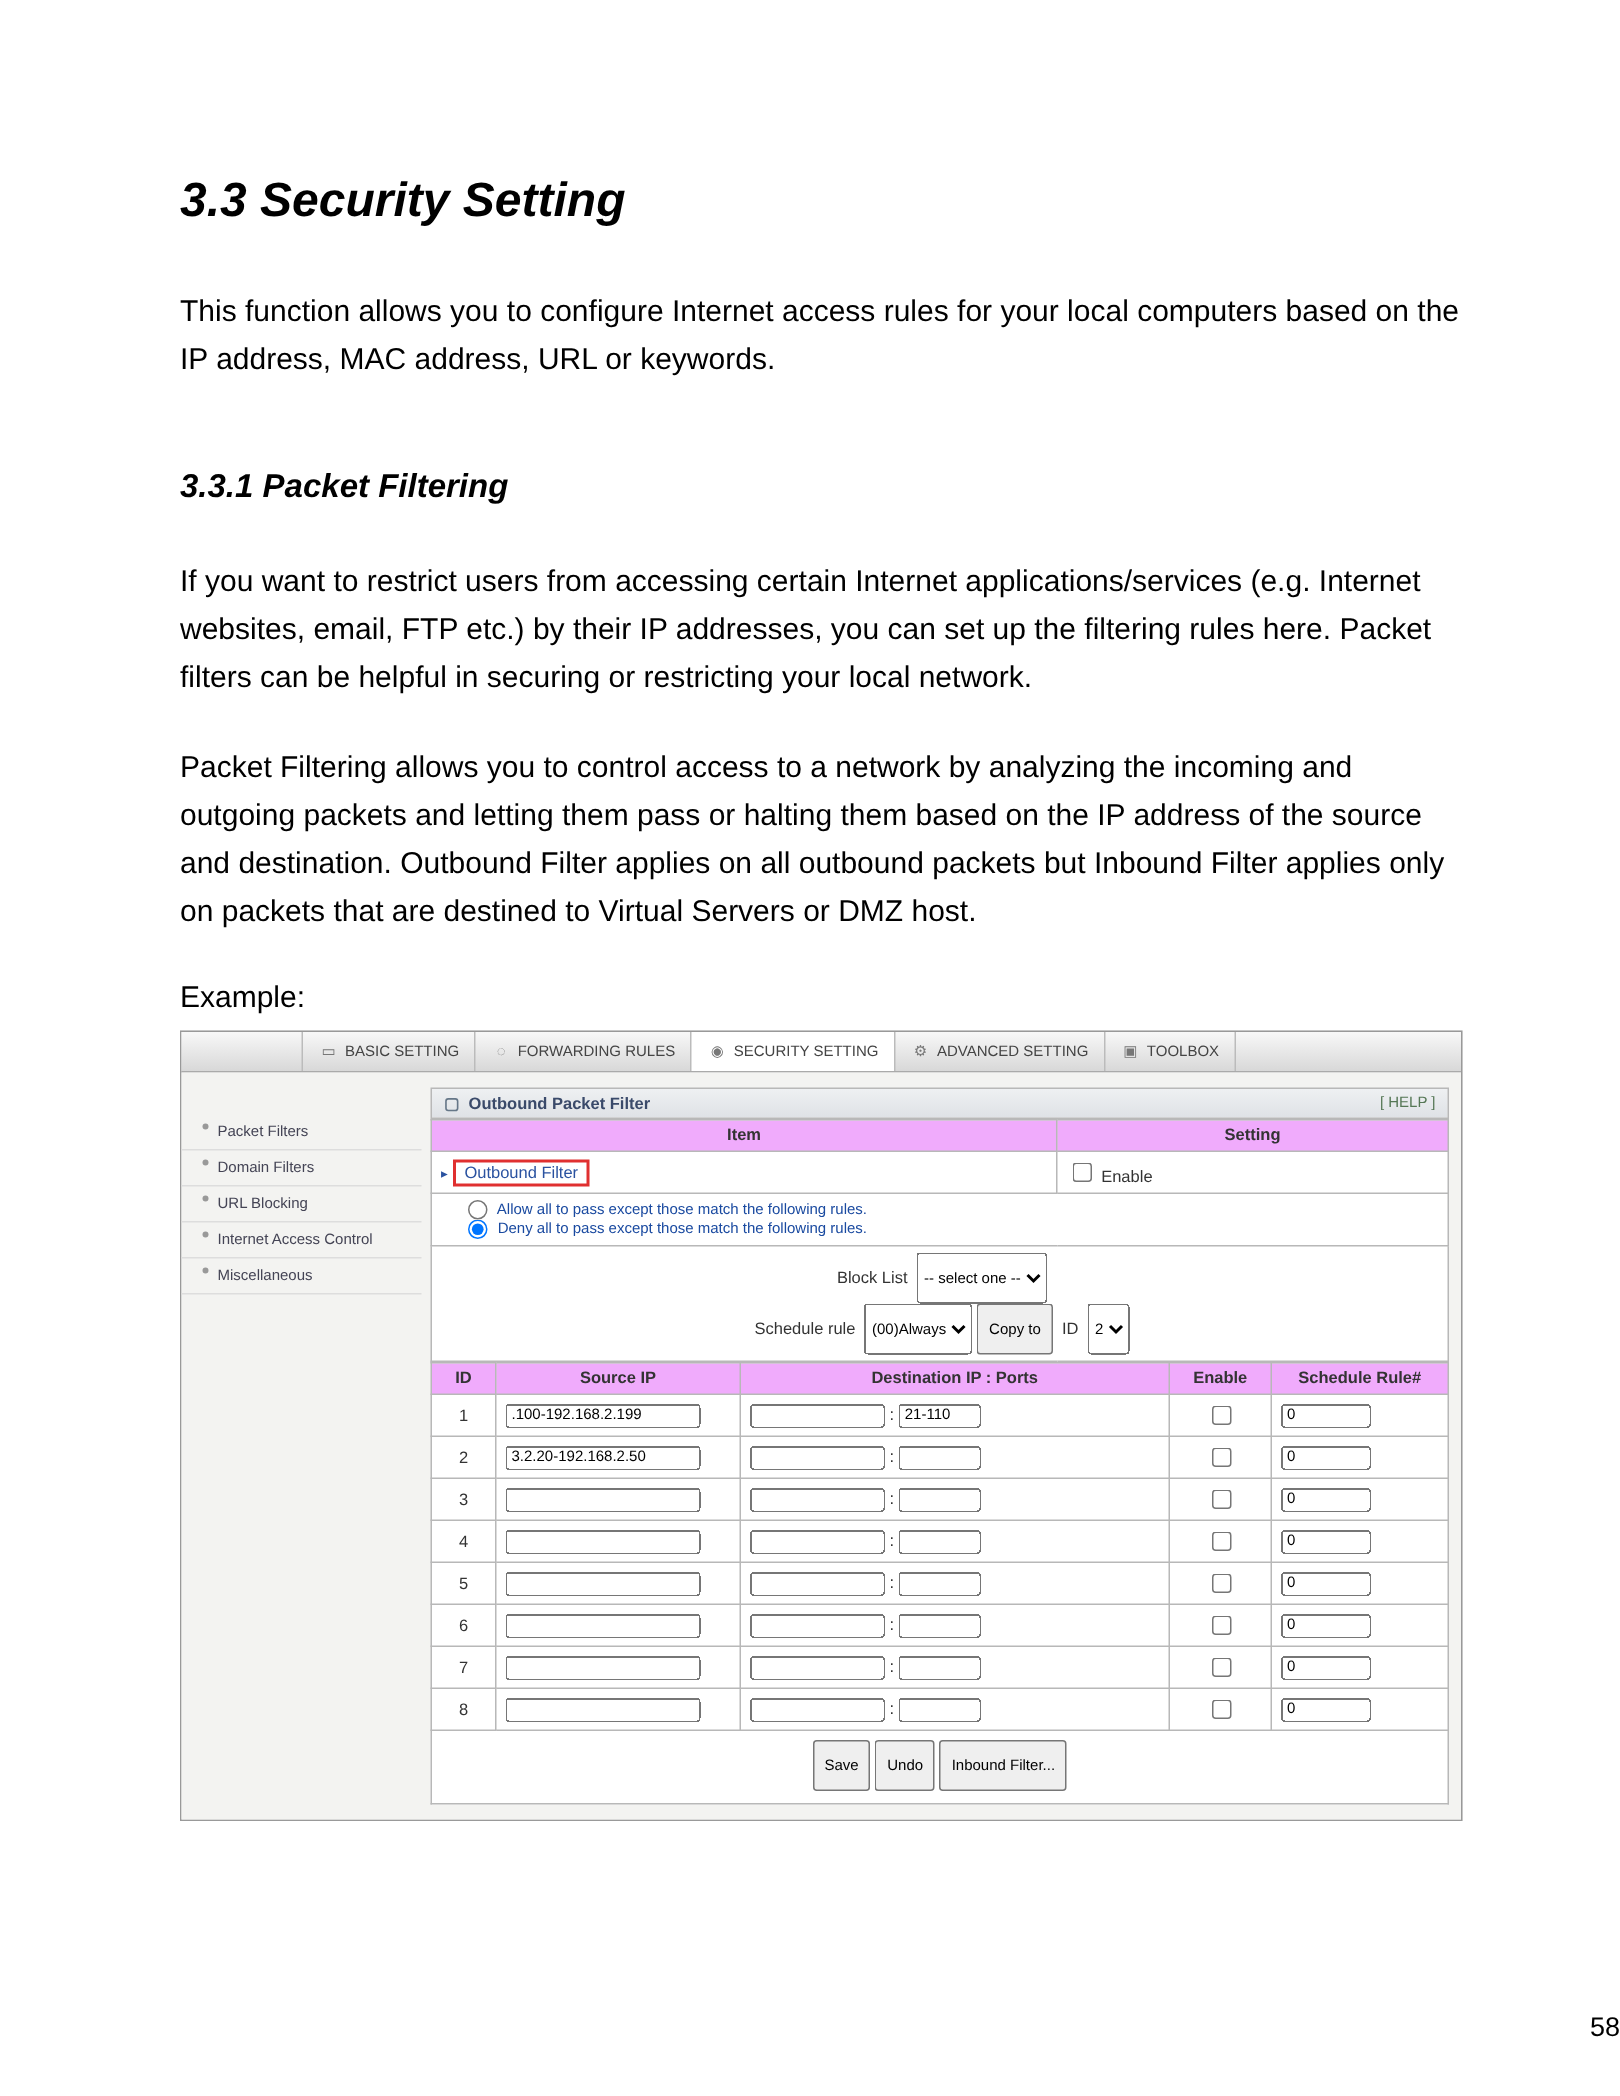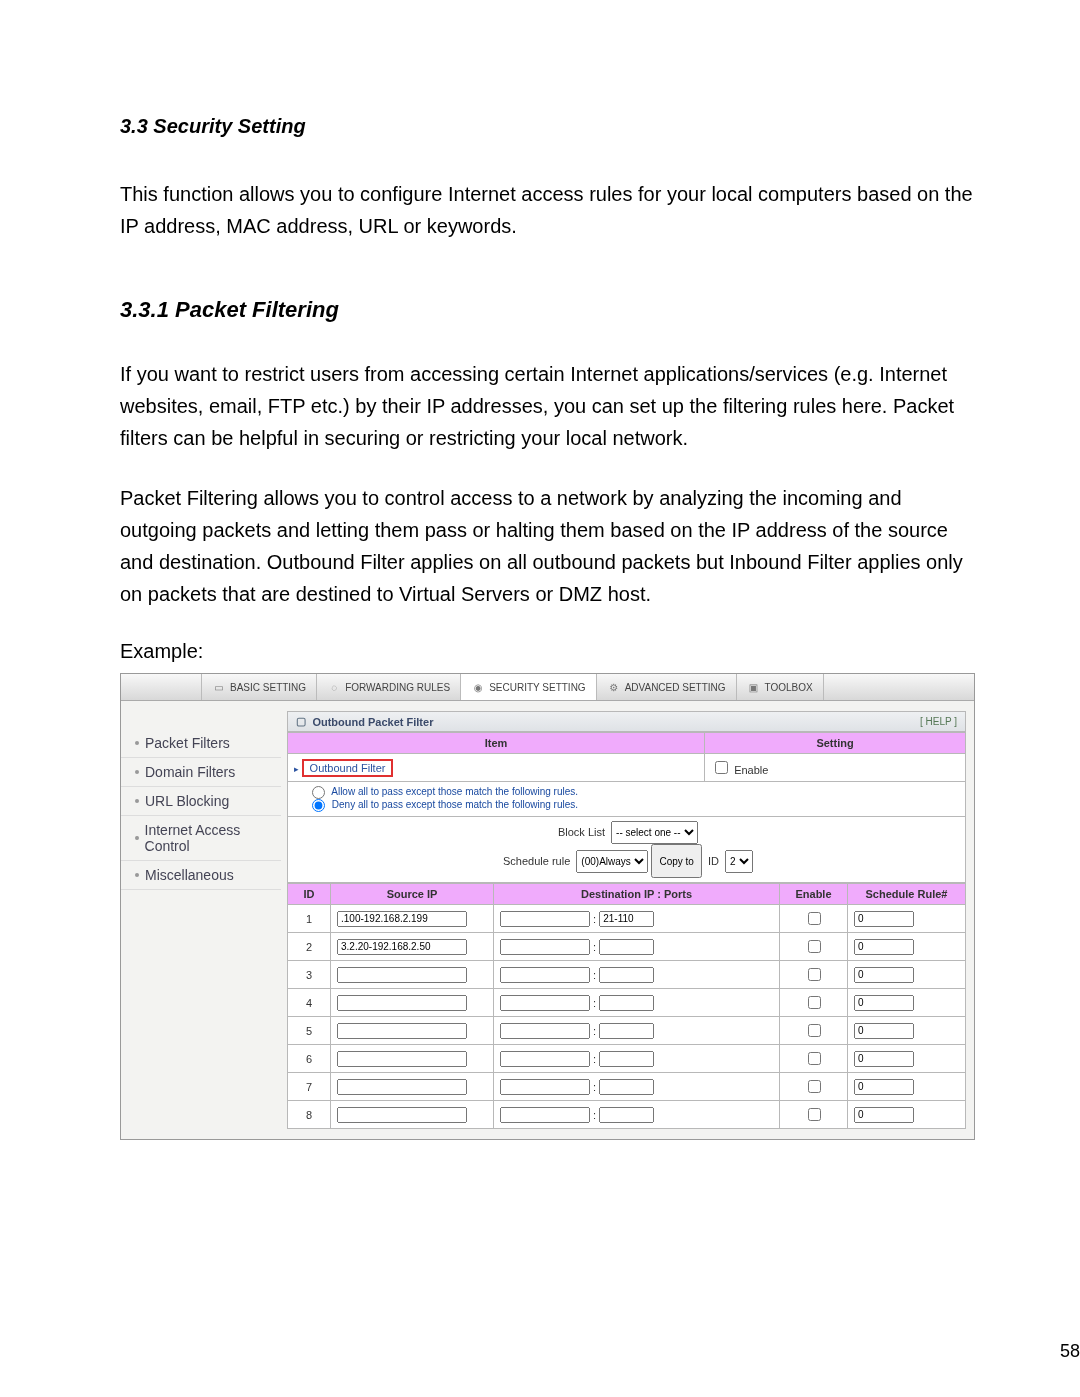--- a/index.html
+++ b/index.html
@@ -1,45 +1,45 @@
 <!DOCTYPE html>
 <html><head>
 <meta charset="utf-8">
 <style>
   html,body{margin:0;padding:0;background:#fff;font-family:Arial,Helvetica,sans-serif;color:#000}
   .page{width:1080px;min-height:1397px;margin:0 auto;position:relative;padding:115px 105px 40px 120px;box-sizing:border-box}
-  h2.sec{font-style:italic;font-weight:bold;font-size:20px;margin:0 0 40px 0}
+  h2.sec{font-style:italic;font-weight:bold;font-size:32px;margin:0 0 40px 0}
   h3.sub{font-style:italic;font-weight:bold;font-size:22px;margin:55px 0 35px 0}
   p.body{font-size:20px;line-height:1.6;margin:0 0 28px 0}
   p.example{font-size:20px;margin:30px 0 10px 0}
   .pagenum{position:absolute;bottom:35px;left:6px;right:0;text-align:right;font-size:18px}
   
   .shot{border:1px solid #999;background:#e8e8e8;font-size:11px;color:#333;margin-top:6px}
   .tabbar{height:26px;background:linear-gradient(#f8f8f8,#d8d8d8);border-bottom:1px solid #aaa;display:flex;align-items:stretch;padding-left:80px}
   .tab{display:flex;align-items:center;gap:4px;padding:0 10px;border-left:1px solid #bbb;font-size:10px;color:#444;white-space:nowrap}
   .tab:last-child{border-right:1px solid #bbb}
   .tab.active{background:#fff}
   .tab-icon{width:14px;height:14px;display:inline-flex;align-items:center;justify-content:center;color:#777}
   .shot-body{display:flex;background:#f3f3f1}
   .sidebar{width:160px;box-sizing:border-box;padding-top:28px}
-  .sb-item{padding:6px 8px 6px 14px;font-size:14px;color:#445;border-bottom:1px solid #ddd;display:flex;align-items:center;gap:6px}
+  .sb-item{padding:6px 8px 6px 14px;font-size:10px;color:#445;border-bottom:1px solid #ddd;display:flex;gap:6px}
   .sb-dot{width:4px;height:4px;border-radius:50%;background:#999;display:inline-block}
   .main{flex:1;padding:10px 8px 10px 6px}
   .panel-title{background:linear-gradient(#eef0f2,#dfe2e6);border:1px solid #b8b8b8;padding:3px 8px;display:flex;justify-content:space-between;align-items:center;font-size:11px;color:#3a4a6a}
   .panel-title .t-left{display:flex;align-items:center;gap:6px;font-weight:bold}
   .help{color:#575;font-size:10px}
   table.cfg{border-collapse:collapse;width:100%;font-size:11px}
   table.cfg th{background:#f0abfc;border:1px solid #b8b8b8;padding:4px;font-weight:bold}
   table.cfg td{border:1px solid #b8b8b8;padding:4px 6px;background:#fff;vertical-align:middle}
   .outb-label{color:#2a52a0;font-size:11px;display:inline-block;border:2px solid #e03030;padding:1px 6px}
   .rule-radio{margin:0 4px 0 18px;vertical-align:middle}
   .rule-row td{background:#fdfdfd}
   .midbar td{text-align:center;padding:6px;background:#fafafa}
   .midbar label{margin:0 3px}
-  .sel{font-size:10px;height:23px}
+  .sel{font-size:10px;height:34px}
   .btn{font-size:10px;height:34px;padding:0 6px}
   .txt{font-size:10px;height:16px;box-sizing:border-box}
   .idcell{text-align:center;width:30px}
   .enablecell{text-align:center;width:55px}
   .srulecell{width:105px}
   .srccell{width:150px}
   .srccell .txt{width:130px}
   .dstcell .txt{width:90px}
   .dstport .txt{width:55px}
   .srulecell .txt{width:60px}
@@ -219,18 +219,23 @@
               <tr>
                 <td class="idcell">8</td>
                 <td class="srccell"><input class="txt" value="" style=""></td>
                 <td><span class="dstcell"><input class="txt" value="" style=""></span> : <span class="dstport"><input class="txt" value="" style=""></span></td>
                 <td class="enablecell"><input type="checkbox" style=""></td>
                 <td class="srulecell"><input class="txt" value="0" style=""></td>
               </tr>
             </tbody>
         </table>
 
+        <div class="footer-btns">
+          <button class="btn">Save</button>
+          <button class="btn">Undo</button>
+          <button class="btn">Inbound Filter...</button>
+        </div>
       </div>
     </div>
   </div>
 
   <div class="pagenum">58</div>
 </div>
 
 </body></html>

